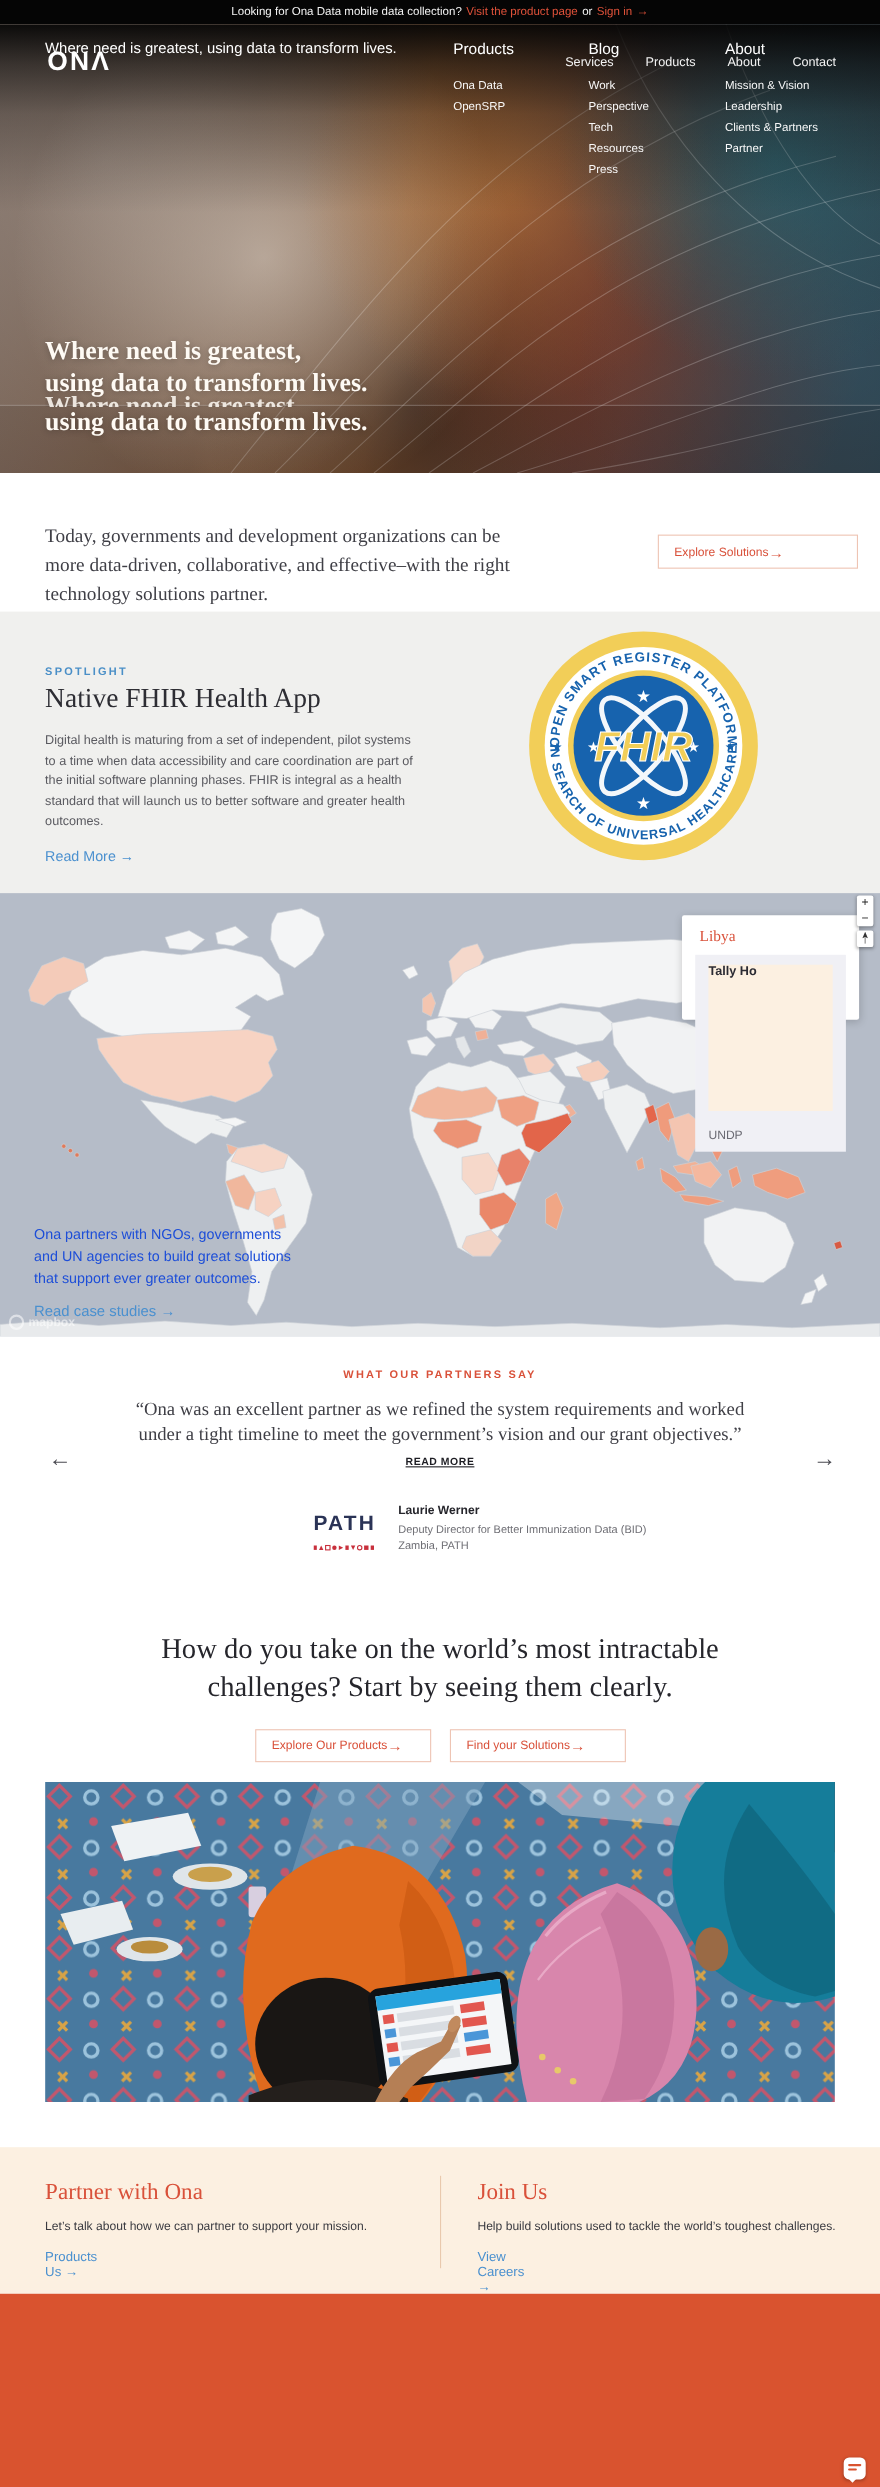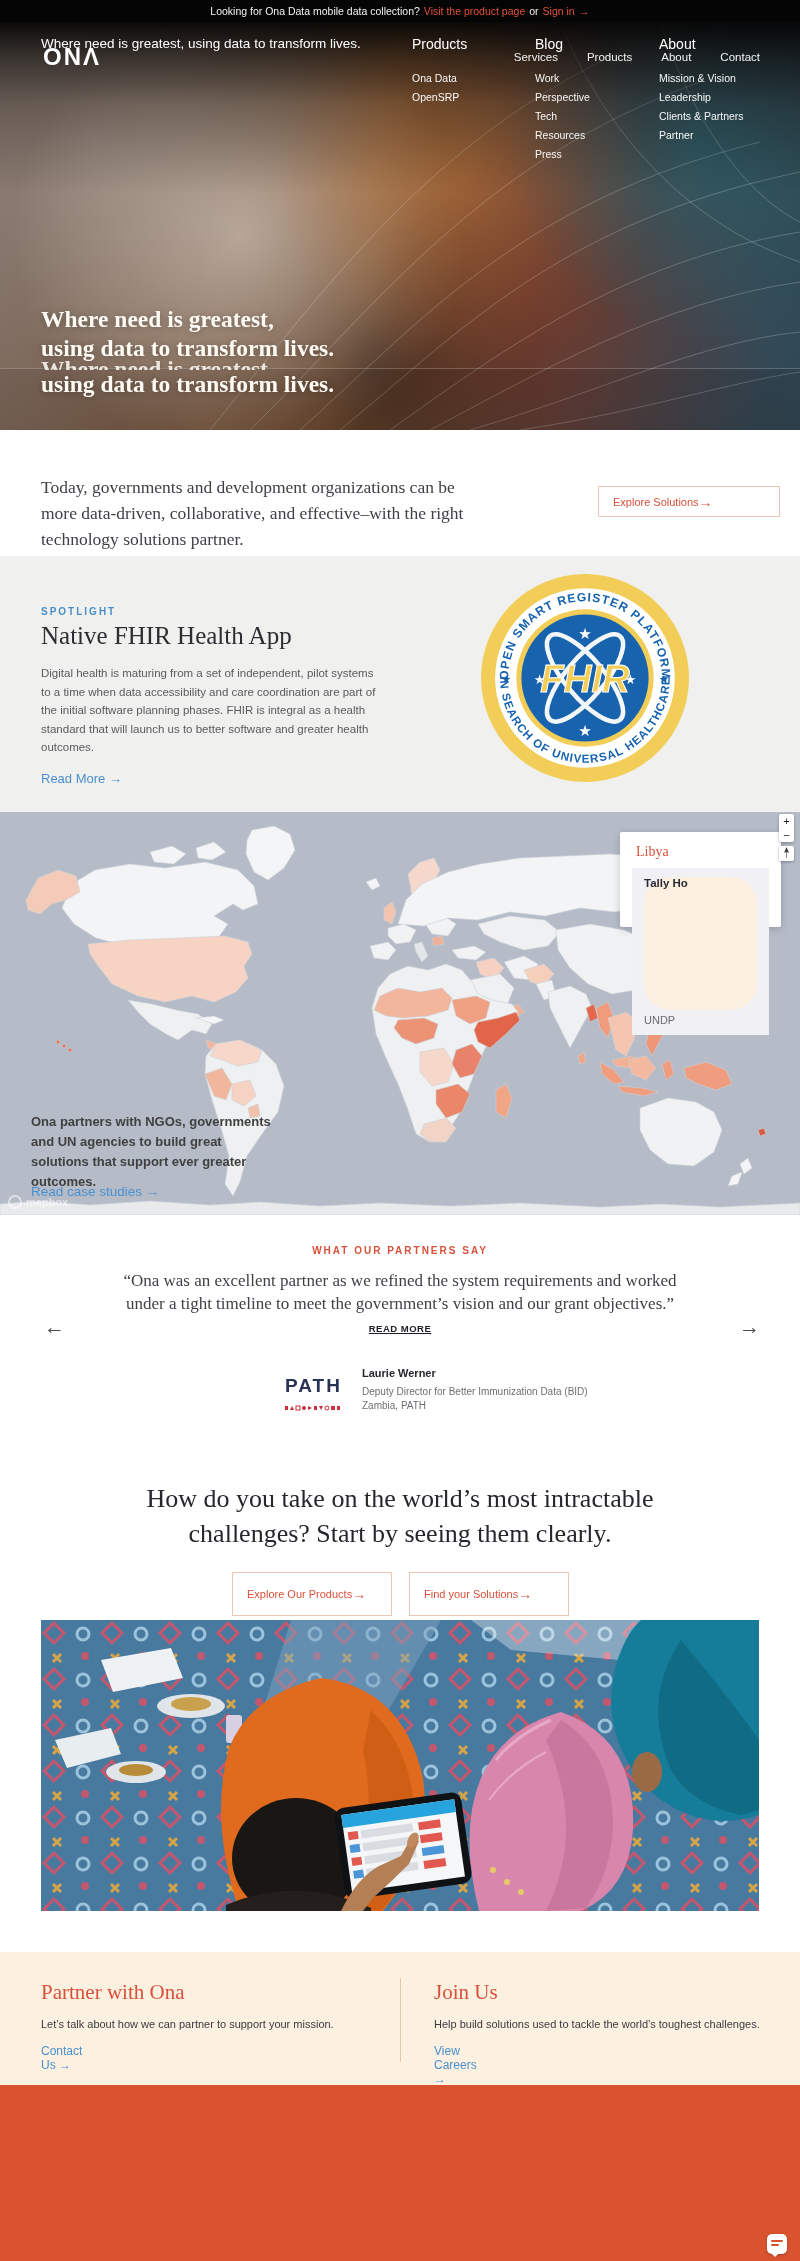--- a/index.html
+++ b/index.html
@@ -60,28 +60,28 @@
   .spotlight .bluelink { position:absolute; left:41px; top:215px; }
   .badge { position:absolute; left:479px; top:16px; }
 
   
   .mapsec { height:403px; background:#b5bcc8; }
   .map-svg { position:absolute; inset:0; }
   .map-popup { position:absolute; left:620px; top:20px; width:161px; height:95px;
     background:#fff; border-radius:2px; box-shadow:0 2px 8px rgba(0,0,0,.18); }
   .map-popup .country { font-family:"Liberation Serif", serif; color:#d9513a; font-size:14px; padding:12px 16px 8px; }
   .map-popup .inner { margin:0 12px 10px; background:#f0f0f5; padding:9px 12px; }
-  .map-popup .partner { font-size:11.5px; font-weight:bold; color:#2b2b33; margin-bottom:4px;border-radius:26px; }
+  .map-popup .partner { font-size:11.5px; font-weight:bold; color:#2b2b33; margin-bottom:16px; }
   .map-popup .org { font-size:11px; color:#6b6b74; }
   .map-ctrls { position:absolute; right:6px; top:2px; }
   .ctrl { width:15px; background:#fff; border-radius:2px; box-shadow:0 1px 3px rgba(0,0,0,.3);
     display:flex; flex-direction:column; align-items:center; }
   .ctrl button { width:15px; height:14px; border:0; background:none; font-size:11px; line-height:13px; color:#222; cursor:pointer; padding:0; }
   .ctrl.single { margin-top:4px; height:15px; justify-content:center; }
-  .map-caption { position:absolute; left:31px; top:300px; width:245px; color:#404040; font-size:13px; line-height:20px;font-weight:bold; }
+  .map-caption { position:absolute; left:31px; top:300px; width:245px; color:#1d4ed8; font-size:13px; line-height:20px; }
   .mapsec .bluelink { position:absolute; left:31px; top:372px; font-size:13.5px; }
   .mapbox { position:absolute; left:8px; top:383px; display:flex; align-items:center; gap:4px; opacity:.55; }
   .mapbox .mb-circ { width:14px; height:14px; border-radius:50%; border:2px solid #fff; }
   .mapbox .mb-word { color:#fff; font-size:11px; font-weight:bold; }
 
   
   .testi { height:252px; background:#fff; }
   .testi .eyebrow { position:absolute; left:0; right:0; top:30px; text-align:center; color:#d9513a; }
   .testi blockquote { position:absolute; left:118px; top:54px; width:564px; text-align:center;
     color:#3f3f46; font-family:"Liberation Serif", serif; font-size:17px; line-height:23px; }
@@ -92,21 +92,21 @@
   .attr-logo { position:absolute; left:285px; top:160px; text-align:center; }
   .attr-logo .word { color:#2a3356; font-weight:bold; font-size:19px; letter-spacing:2px; }
   .attr-text { position:absolute; left:362px; top:152px; width:230px; }
   .attr-text .name { font-size:11px; font-weight:bold; color:#26262c; margin-bottom:6px; }
   .attr-text .role { font-size:10px; color:#6e6e74; line-height:14px; }
 
   
   .cta { height:153px; background:#fff; }
   .cta h2 { position:absolute; left:110px; top:14px; width:580px; text-align:center;
     color:#26262c; font-family:"Liberation Serif", serif; font-size:26px; line-height:35px; font-weight:normal; }
-  .cta .btn { position:absolute; top:105px; width:160px; height:44px; padding:0 14px; }
+  .cta .btn { position:absolute; top:105px; width:160px; height:30px; padding:0 14px; }
   .cta .btn.b1 { left:232px; } .cta .btn.b2 { left:409px; }
 
   
   .photosec { height:332px; background:#fff; }
   .photo { position:absolute; left:41px; top:0; width:718px; height:291px; }
 
   
   .partner { height:133px; background:#fcf0e1; }
   .partner .col { position:absolute; top:0; }
   .partner .col.left { left:41px; } .partner .col.right { left:434px; }
@@ -417,21 +417,21 @@
       <path d="M300,291 Q316,258 338,246 L360,236 L370,218 L378,221 L368,244 Q350,262 332,278 L322,291 Z" fill="#b57f55"></path>
       <ellipse cx="372" cy="220" rx="5" ry="8" transform="rotate(28 372 220)" fill="#c18a5e"></ellipse>
     </svg>
   </section>
 
   <section class="partner">
     <div class="divider"></div>
     <div class="col left">
       <h3>Partner with Ona</h3>
       <div class="txt">Let’s talk about how we can partner to support your mission.</div>
-      <a class="bluelink"><span>Contact Us</span> <span>→</span></a>
+      <a class="bluelink"><span>Products Us</span> <span>→</span></a>
     </div>
     <div class="col right">
       <h3>Join Us</h3>
       <div class="txt">Help build solutions used to tackle the world’s toughest challenges.</div>
       <a class="bluelink"><span>View Careers</span> <span>→</span></a>
     </div>
   </section>
 
   <footer class="footer">
     <div class="tagline">Where need is greatest, using data to transform lives.</div>

